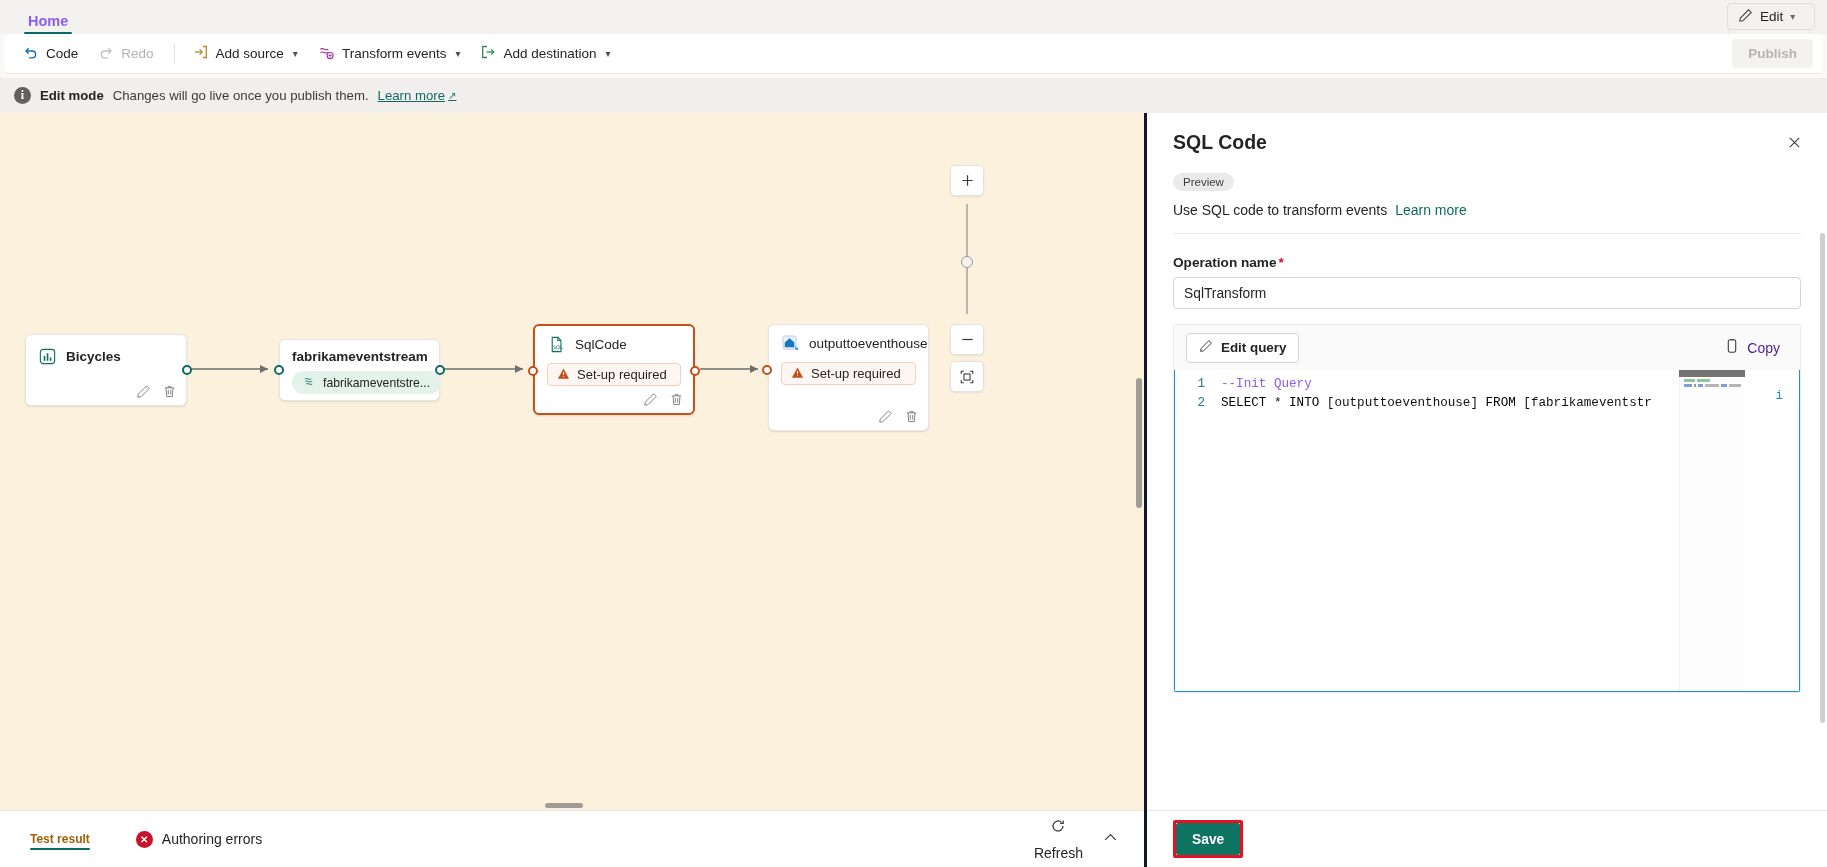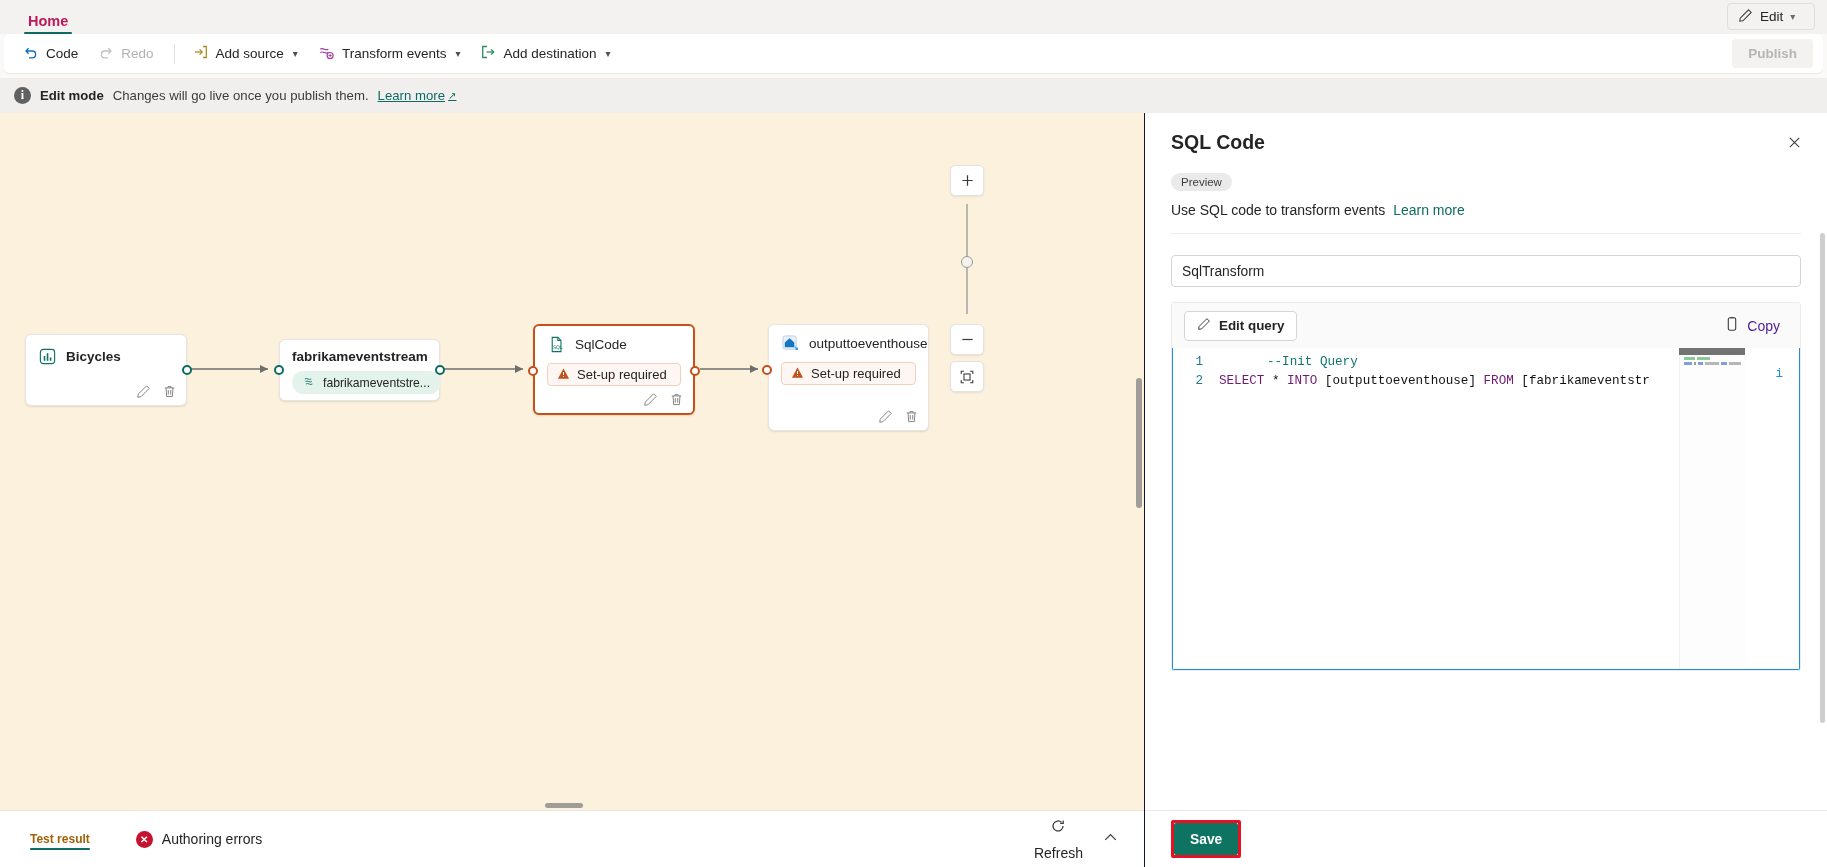--- a/index.html
+++ b/index.html
@@ -13,21 +13,21 @@
   .app { position: relative; width: 1827px; height: 867px; }
 
   
   .ribbon-tabs {
     position: absolute; left: 0; top: 0; width: 1827px; height: 34px;
     background: #f3f2f1;
     display: flex; align-items: flex-end;
   }
   .ribbon-tab {
     margin-left: 24px; padding: 0 4px 5px 4px;
-    font-size: 14.5px; font-weight: 600; color: #be185d;
+    font-size: 14.5px; font-weight: 600; color: #8b5cf6;
     position: relative; cursor: pointer;
   }
   .ribbon-tab.active::after {
     content: ""; position: absolute; left: 0; right: 0; bottom: 0;
     height: 2.5px; background: #0f6b61; border-radius: 2px;
   }
   .edit-pill {
     position: absolute; right: 12px; top: 3px;
     height: 27px; min-width: 88px;
     display: flex; align-items: center; gap: 7px;
@@ -183,21 +183,21 @@
   }
   .dock-refresh {
     display: flex; align-items: center; gap: 8px;
     font-size: 14px; color: #242424; cursor: pointer; flex-direction: column;
   }
 
   
   .panel {
     position: absolute; left: 1144px; top: 113px;
     width: 683px; height: 754px;
-    background: #ffffff; border-left: 1px solid #0f172a;
+    background: #ffffff; border-left: 3px solid #0f172a;
   }
   .panel-head {
     position: relative; padding: 18px 26px 0 26px;
   }
   .panel-title { font-size: 19.5px; font-weight: 600; color: #242424; }
   .panel-close {
     position: absolute; right: 20px; top: 16px;
     width: 26px; height: 26px;
     display: flex; align-items: center; justify-content: center;
     border-radius: 4px; cursor: pointer;
@@ -253,22 +253,22 @@
   }
   .code-line {
     display: flex; height: 19px; align-items: center;
     font-size: 12.6px; white-space: pre;
   }
   .ln {
     width: 46px; text-align: right; padding-right: 16px;
     color: #237893; flex: 0 0 46px;
   }
   .code-txt { color: #111; }
-  .kw { color: #701a75; }
-  .cm { color: #0f766e; margin-left: 48px; }
+  .kw { color: #000000; }
+  .cm { color: #8b5cf6; }
   .minimap {
     position: absolute; right: 54px; top: 0; width: 66px; height: 100%;
     background: #fdfdfd; border-left: 1px solid #f2f1f0;
   }
   .mm-line { height: 3px; margin: 2px 4px 0 4px; display: flex; gap: 2px; }
   .mm-seg { height: 3px; }
   .mm-slider {
     position: absolute; right: 0; top: 0; width: 66px; height: 7px;
     background: #4b4b4b; opacity: .78;
   }
@@ -589,20 +589,23 @@
       <div class="panel-sub">
         <span>Use SQL code to transform events</span>
         <span class="link" style="text-decoration:none; margin-left:4px;">
           <span>Learn more</span>
         </span>
       </div>
       <div class="panel-divider"></div>
     </div>
 
     <div class="panel-body">
+      <div class="field-label">
+        <span>Operation name</span><span class="req">*</span>
+      </div>
       <input class="text-input" type="text" value="SqlTransform" style="">
 
       <div class="editor-wrap">
         <div class="editor-toolbar">
           <button class="edit-query-btn">
             <span>
               <svg width="14" height="14" viewBox="0 0 16 16" fill="none" stroke="#3b3a39" stroke-width="1.1">
                 <path d="M11.3 1.9l2.8 2.8L5.2 13.6 1.9 14.1l0.5-3.3z"></path>
               </svg>
             </span>

